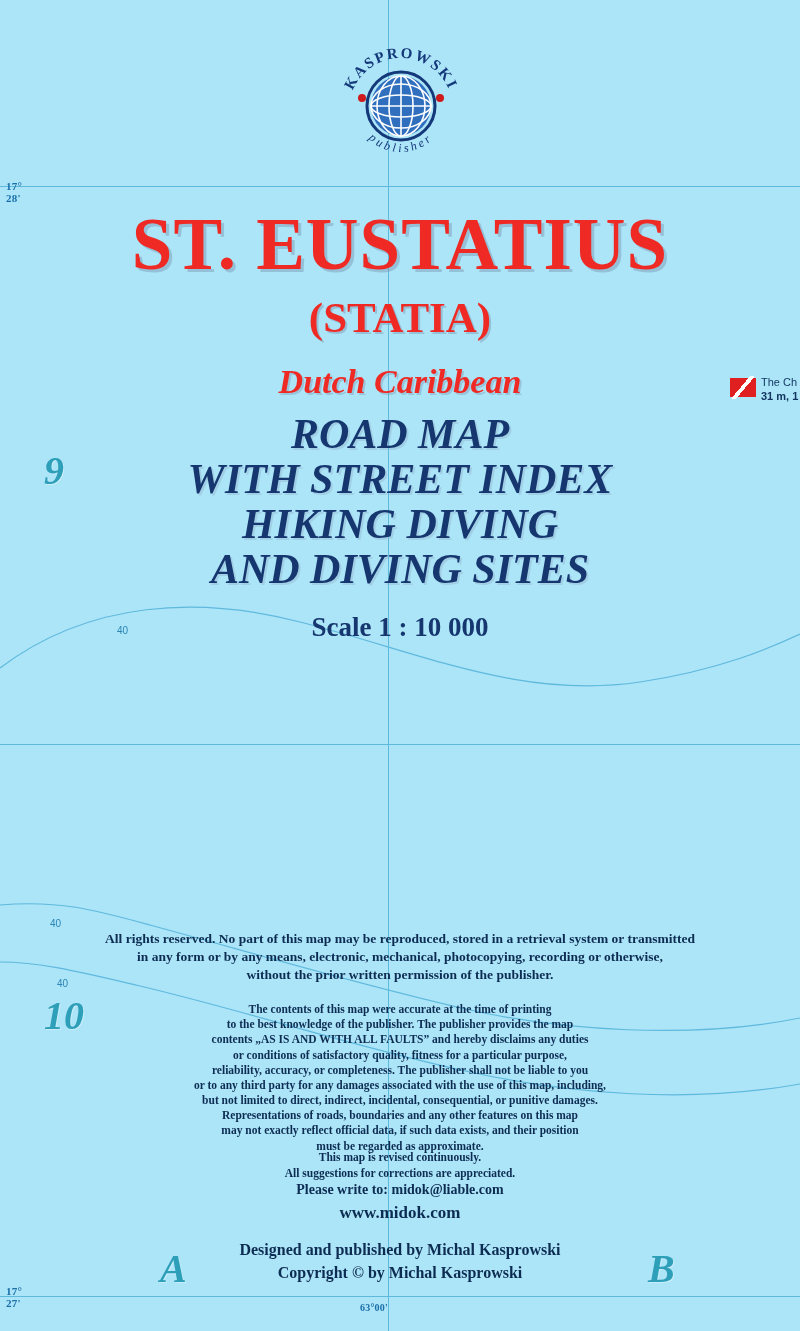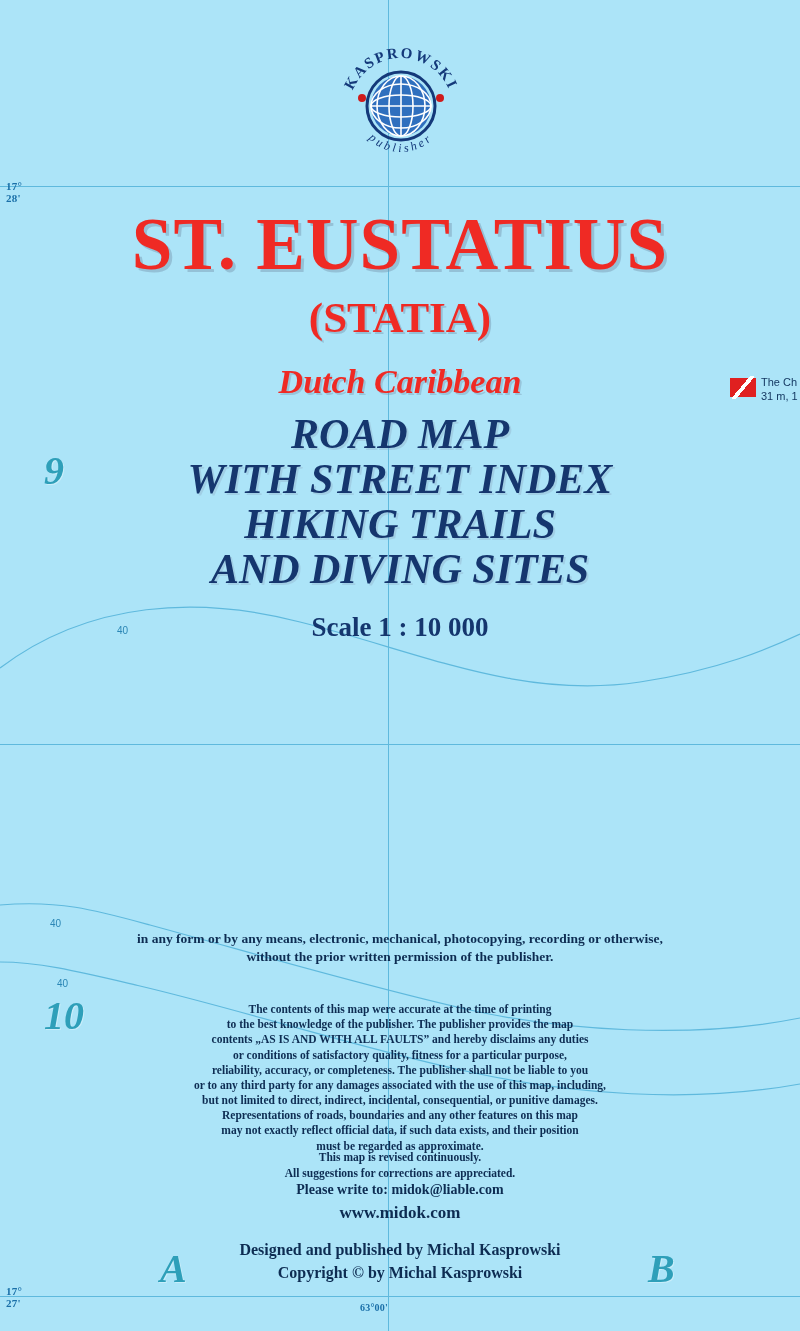--- a/index.html
+++ b/index.html
@@ -166,21 +166,21 @@
   }
   .dive-label {
     position: absolute;
     left: 31px; top: 4px;
     color: #11355f;
     font-family: "Liberation Sans", sans-serif;
     font-size: 11px;
     line-height: 1.25;
     white-space: nowrap;
   }
-  .dive-label .b { font-weight: normal; }
+  .dive-label .b { font-weight: bold; }
 
   
   .rights {
     position: absolute;
     left: 0; right: 0;
     top: 930px;
     text-align: center;
     color: #0d2c52;
     font-family: "Liberation Serif", serif;
     font-weight: bold;
@@ -297,35 +297,36 @@
     </svg>
   </div>
 
   <div class="title-main">ST. EUSTATIUS</div>
   <div class="title-sub">(STATIA)</div>
   <div class="title-region">Dutch Caribbean</div>
 
   <div class="title-lines">
     <div>ROAD MAP</div>
     <div>WITH STREET INDEX</div>
-    <div>HIKING TRAILS</div>
+    <div>HIKING DIVING</div>
     <div>AND DIVING SITES</div>
   </div>
 
   <div class="scale-line">Scale 1 : 10 000</div>
 
   <div class="dive-marker">
     <div class="dive-flag"></div>
     <div class="dive-label">
       <div>The Ch</div>
       <div class="b">31 m, 1</div>
     </div>
   </div>
 
   <div class="rights">
+    <div>All rights reserved. No part of this map may be reproduced, stored in a retrieval system or transmitted</div>
     <div>in any form or by any means, electronic, mechanical, photocopying, recording or otherwise,</div>
     <div>without the prior written permission of the publisher.</div>
   </div>
 
   <div class="disclaimer">
     <div>The contents of this map were accurate at the time of printing</div>
     <div>to the best knowledge of the publisher. The publisher provides the map</div>
     <div>contents „AS IS AND WITH ALL FAULTS” and hereby disclaims any duties</div>
     <div>or conditions of satisfactory quality, fitness for a particular purpose,</div>
     <div>reliability, accuracy, or completeness. The publisher shall not be liable to you</div>

